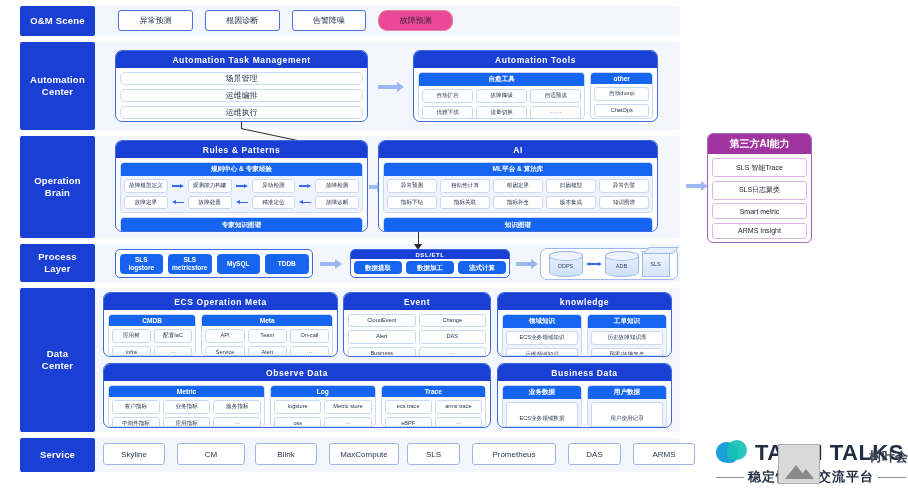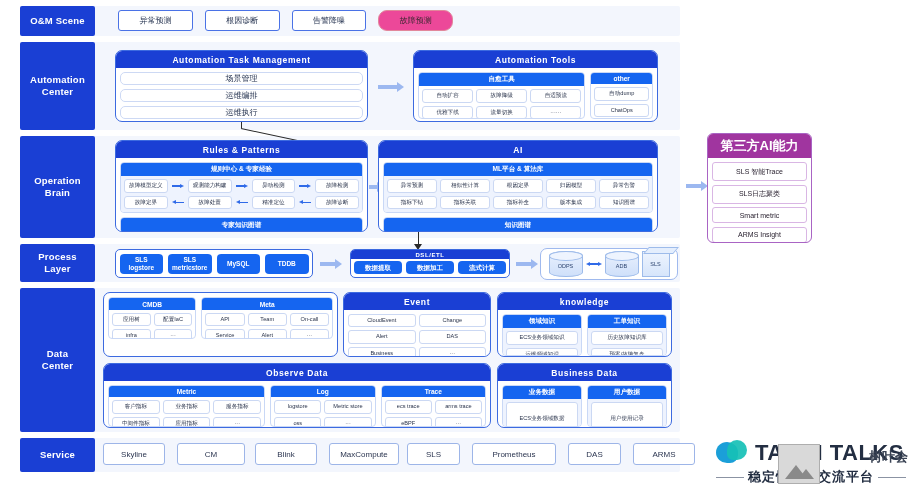--- a/index.html
+++ b/index.html
@@ -162,21 +162,21 @@
   .tp-panel {
     position: absolute;
     border: 1px solid #a964c4;
     border-radius: 6px;
     background: #fff;
     overflow: hidden;
   }
   .tp-head {
     background: #a0359f;
     color: #fff;
-    font-size: 13px;
+    font-size: 10px;
     font-weight: bold;
     text-align: center;
     padding: 3px 0;
   }
   .tp-body { padding: 4px; display: flex; flex-direction: column; gap: 3.5px; }
   .tp-item {
     border: 1px solid #d9b6e4;
     border-radius: 3px;
     text-align: center;
     font-size: 7px;
@@ -508,20 +508,21 @@
     </div>
     <div class="cyl">
         <span>ADB</span>
       </div>
     <div class="cube">
         <span>SLS</span>
       </div>
   </div>
 
   <div class="panel" style="left:103px;top:292px;width:235px;height:65px;">
+    <div class="panel-head">ECS Operation Meta</div>
     <div class="panel-body" style="display:flex;gap:5px;height:50px;">
       <div class="sub" style="flex:1;">
         <div class="sub-head">CMDB</div>
         <div class="sub-body">
           <div class="chip-row">
             <div class="chip">应用树</div>
             <div class="chip">配置IaC</div>
           </div>
           <div class="chip-row">
             <div class="chip">infra</div>

